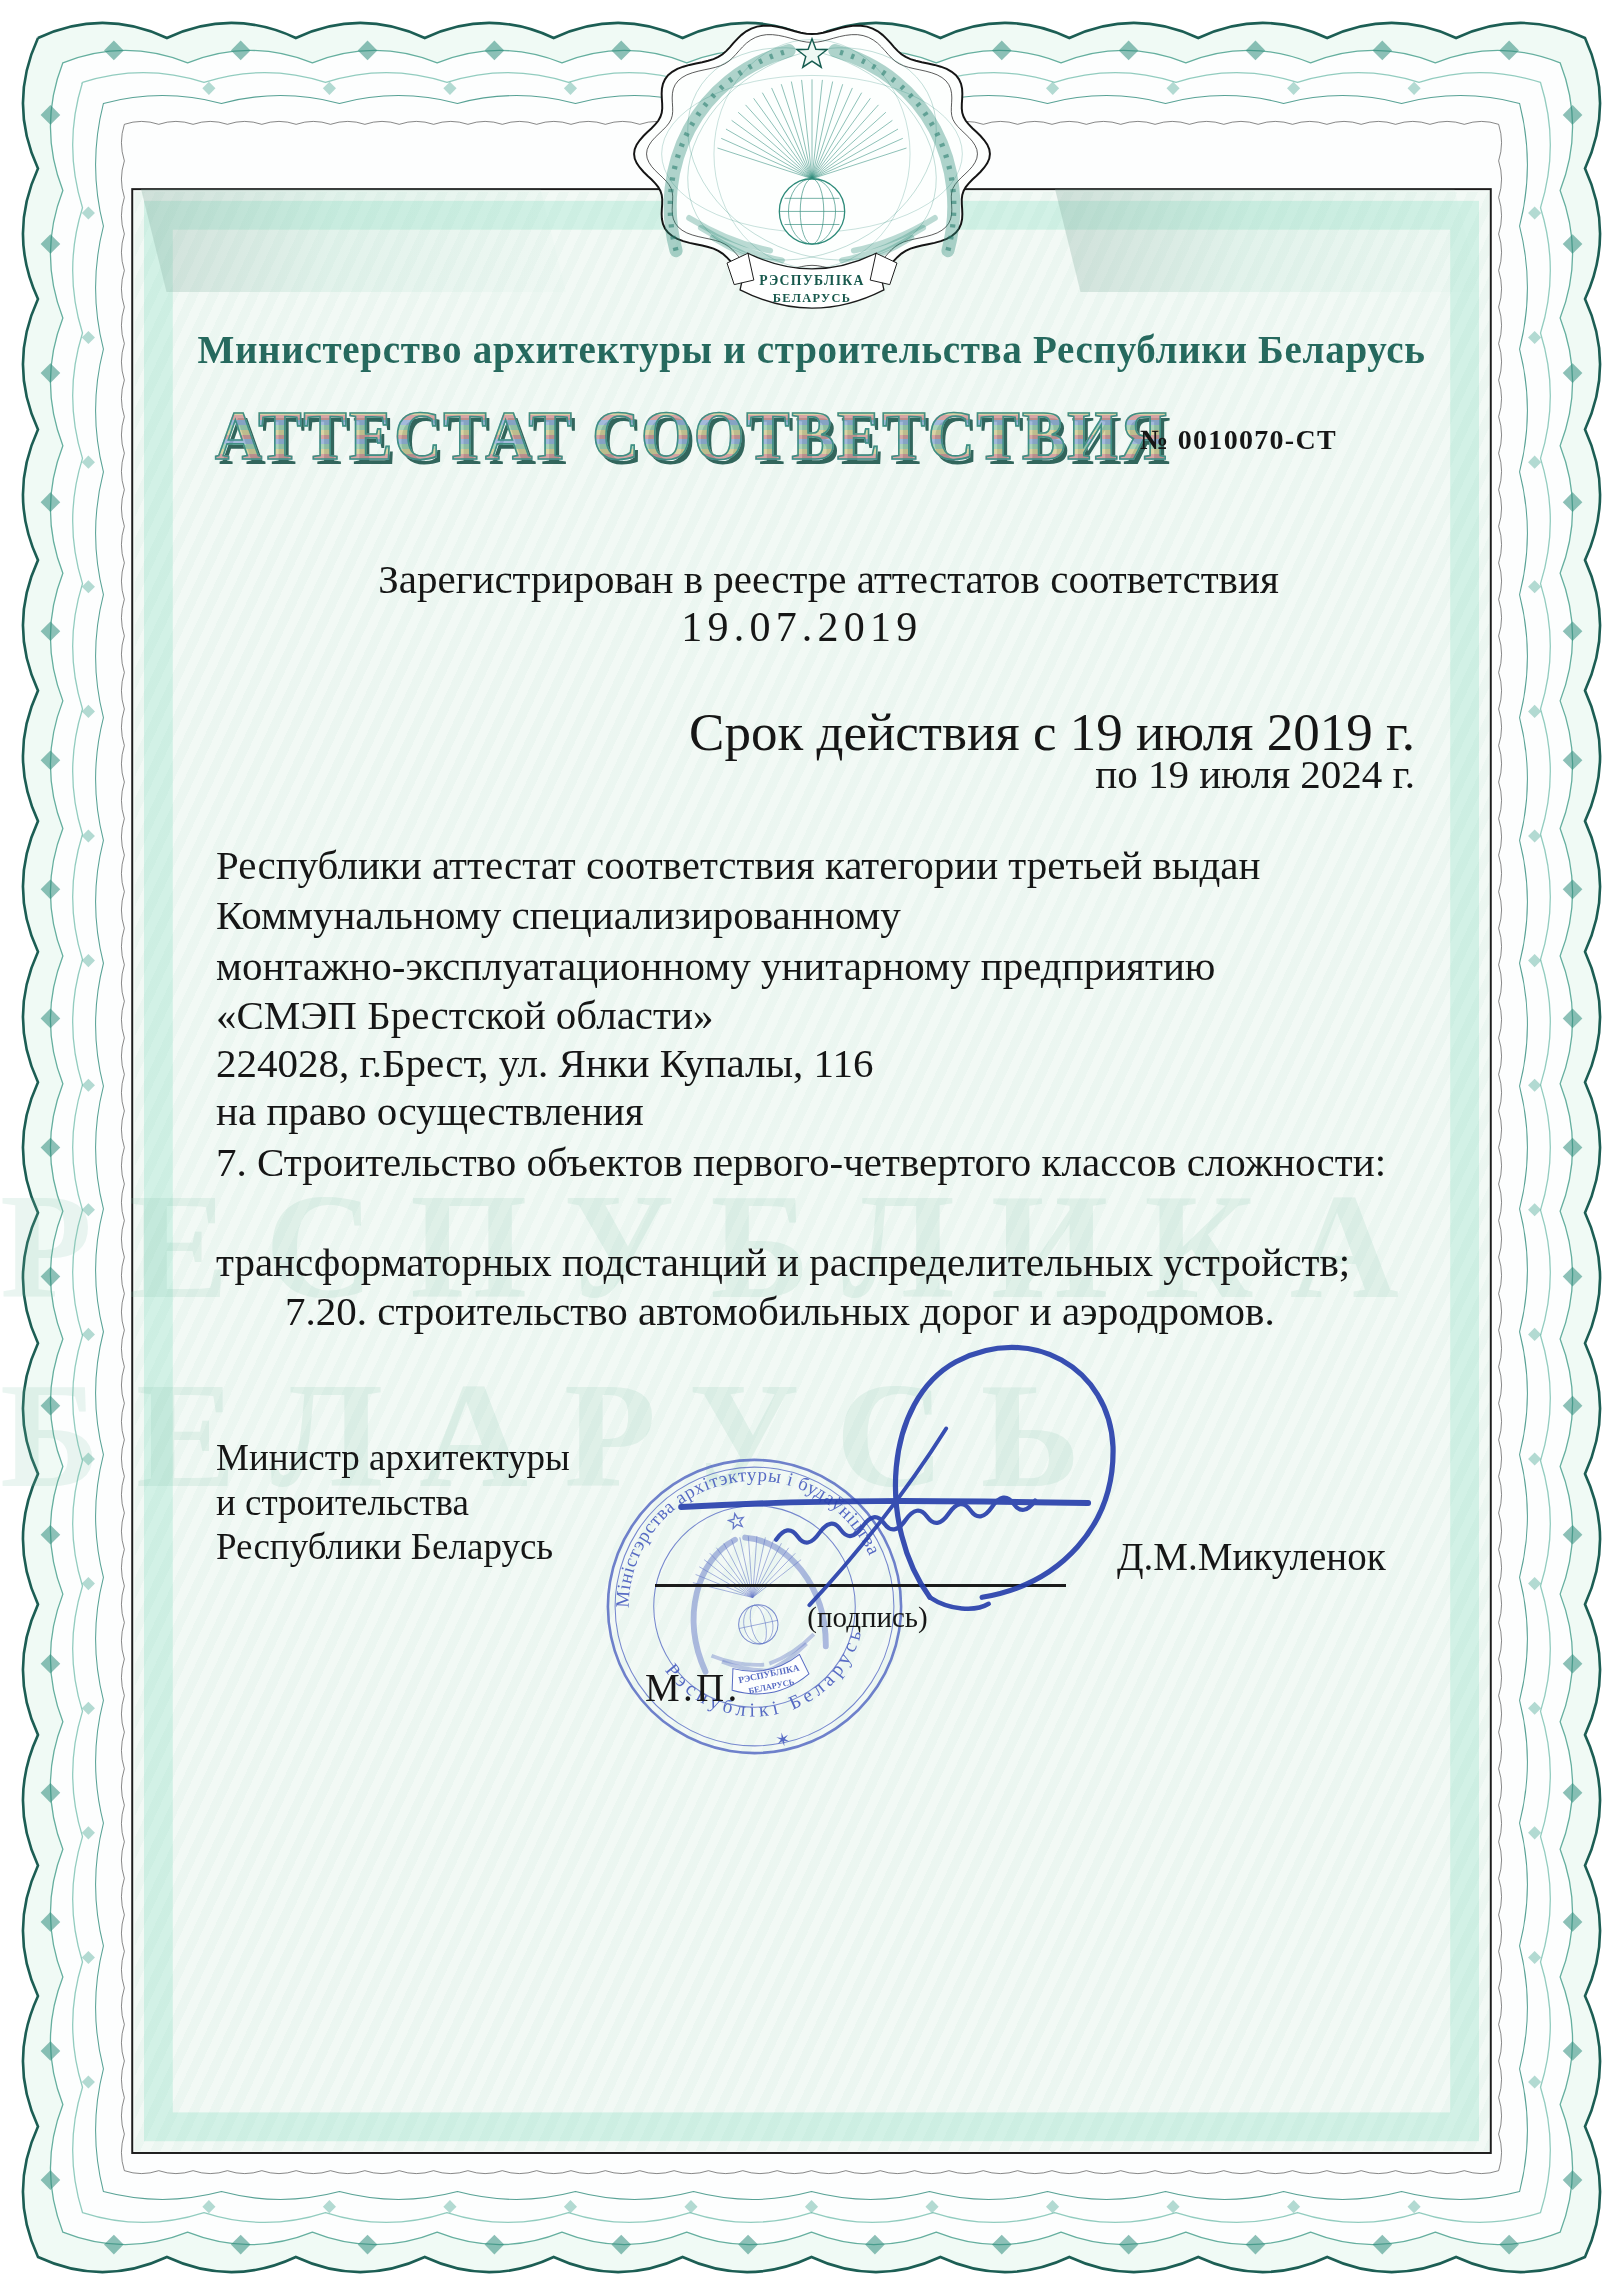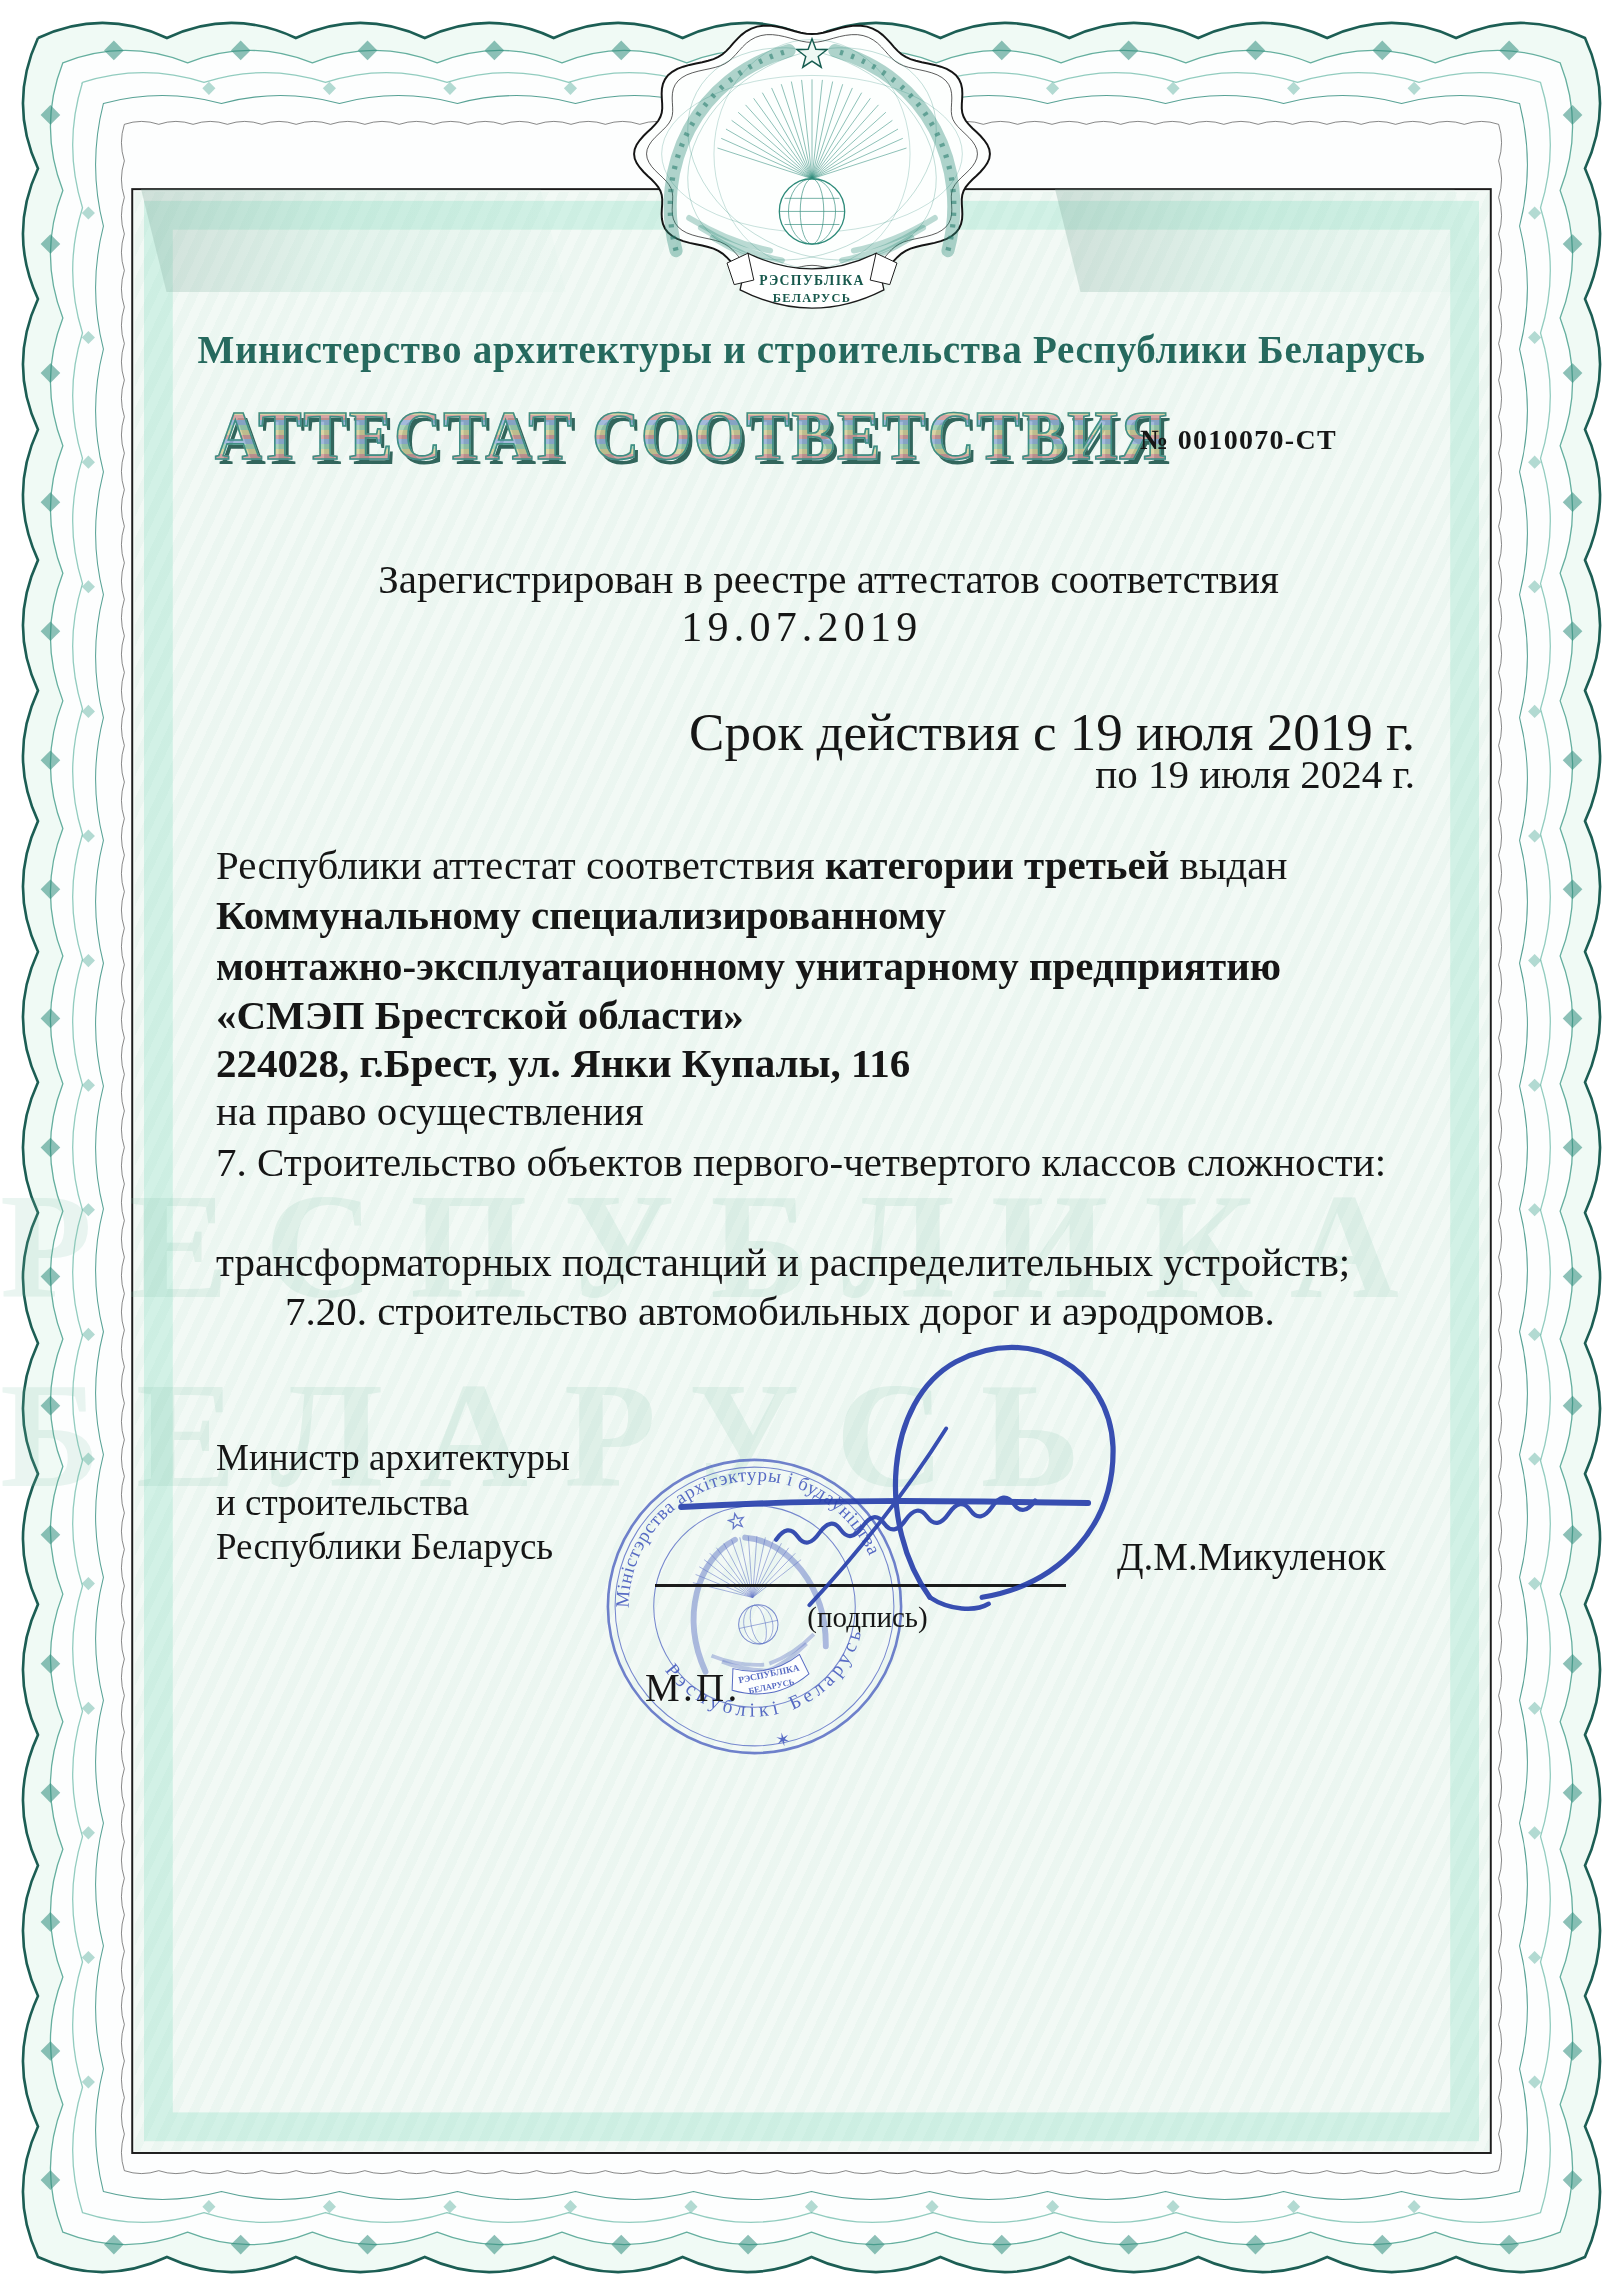--- a/index.html
+++ b/index.html
@@ -38,21 +38,21 @@
   .cert-number{position:absolute;left:1140px;top:424px;z-index:3;font-size:28px;font-weight:bold;
     letter-spacing:1.3px;white-space:nowrap;}
 
   .reg-line{position:absolute;left:50%;transform:translateX(-50%);top:555px;font-size:41px;z-index:3;white-space:nowrap;margin-left:17px;}
   .reg-date{position:absolute;left:50%;transform:translateX(-54%);top:603px;font-size:42px;letter-spacing:5.2px;z-index:3;}
   .val1{position:absolute;right:208px;top:702px;font-size:53px;z-index:3;white-space:nowrap;}
   .val2{position:absolute;right:208px;top:750px;font-size:41px;z-index:3;white-space:nowrap;}
 
   .body-line{position:absolute;left:216px;font-size:41px;z-index:3;white-space:nowrap;}
   .indent{left:285px;}
-  .b{font-weight:bold;}
+  .b{font-weight:normal;}
   .t1285{top:841px;}.t1362{top:891px;}.t1439{top:942px;}.t1514{top:991px;}.t1588{top:1039px;}
   .t1661{top:1087px;}.t1739{top:1138px;}.t1816{top:1189px;}.t1892{top:1238px;}.t1967{top:1287px;}
 
   .min1{top:1436px;}.min2{top:1481px;}.min3{top:1525px;}
   .minister{font-size:37px;}
   .name{position:absolute;left:1117px;top:1534px;font-size:39px;z-index:3;white-space:nowrap;}
   .sig-line{position:absolute;left:655px;top:1584px;width:411px;height:2.6px;background:#1b1b1b;z-index:4;}
   .podpis{position:absolute;left:758px;top:1601px;width:219px;text-align:center;font-size:29px;z-index:4;}
   .mp{position:absolute;left:645px;top:1665px;font-size:39px;letter-spacing:3.3px;z-index:4;}
 

